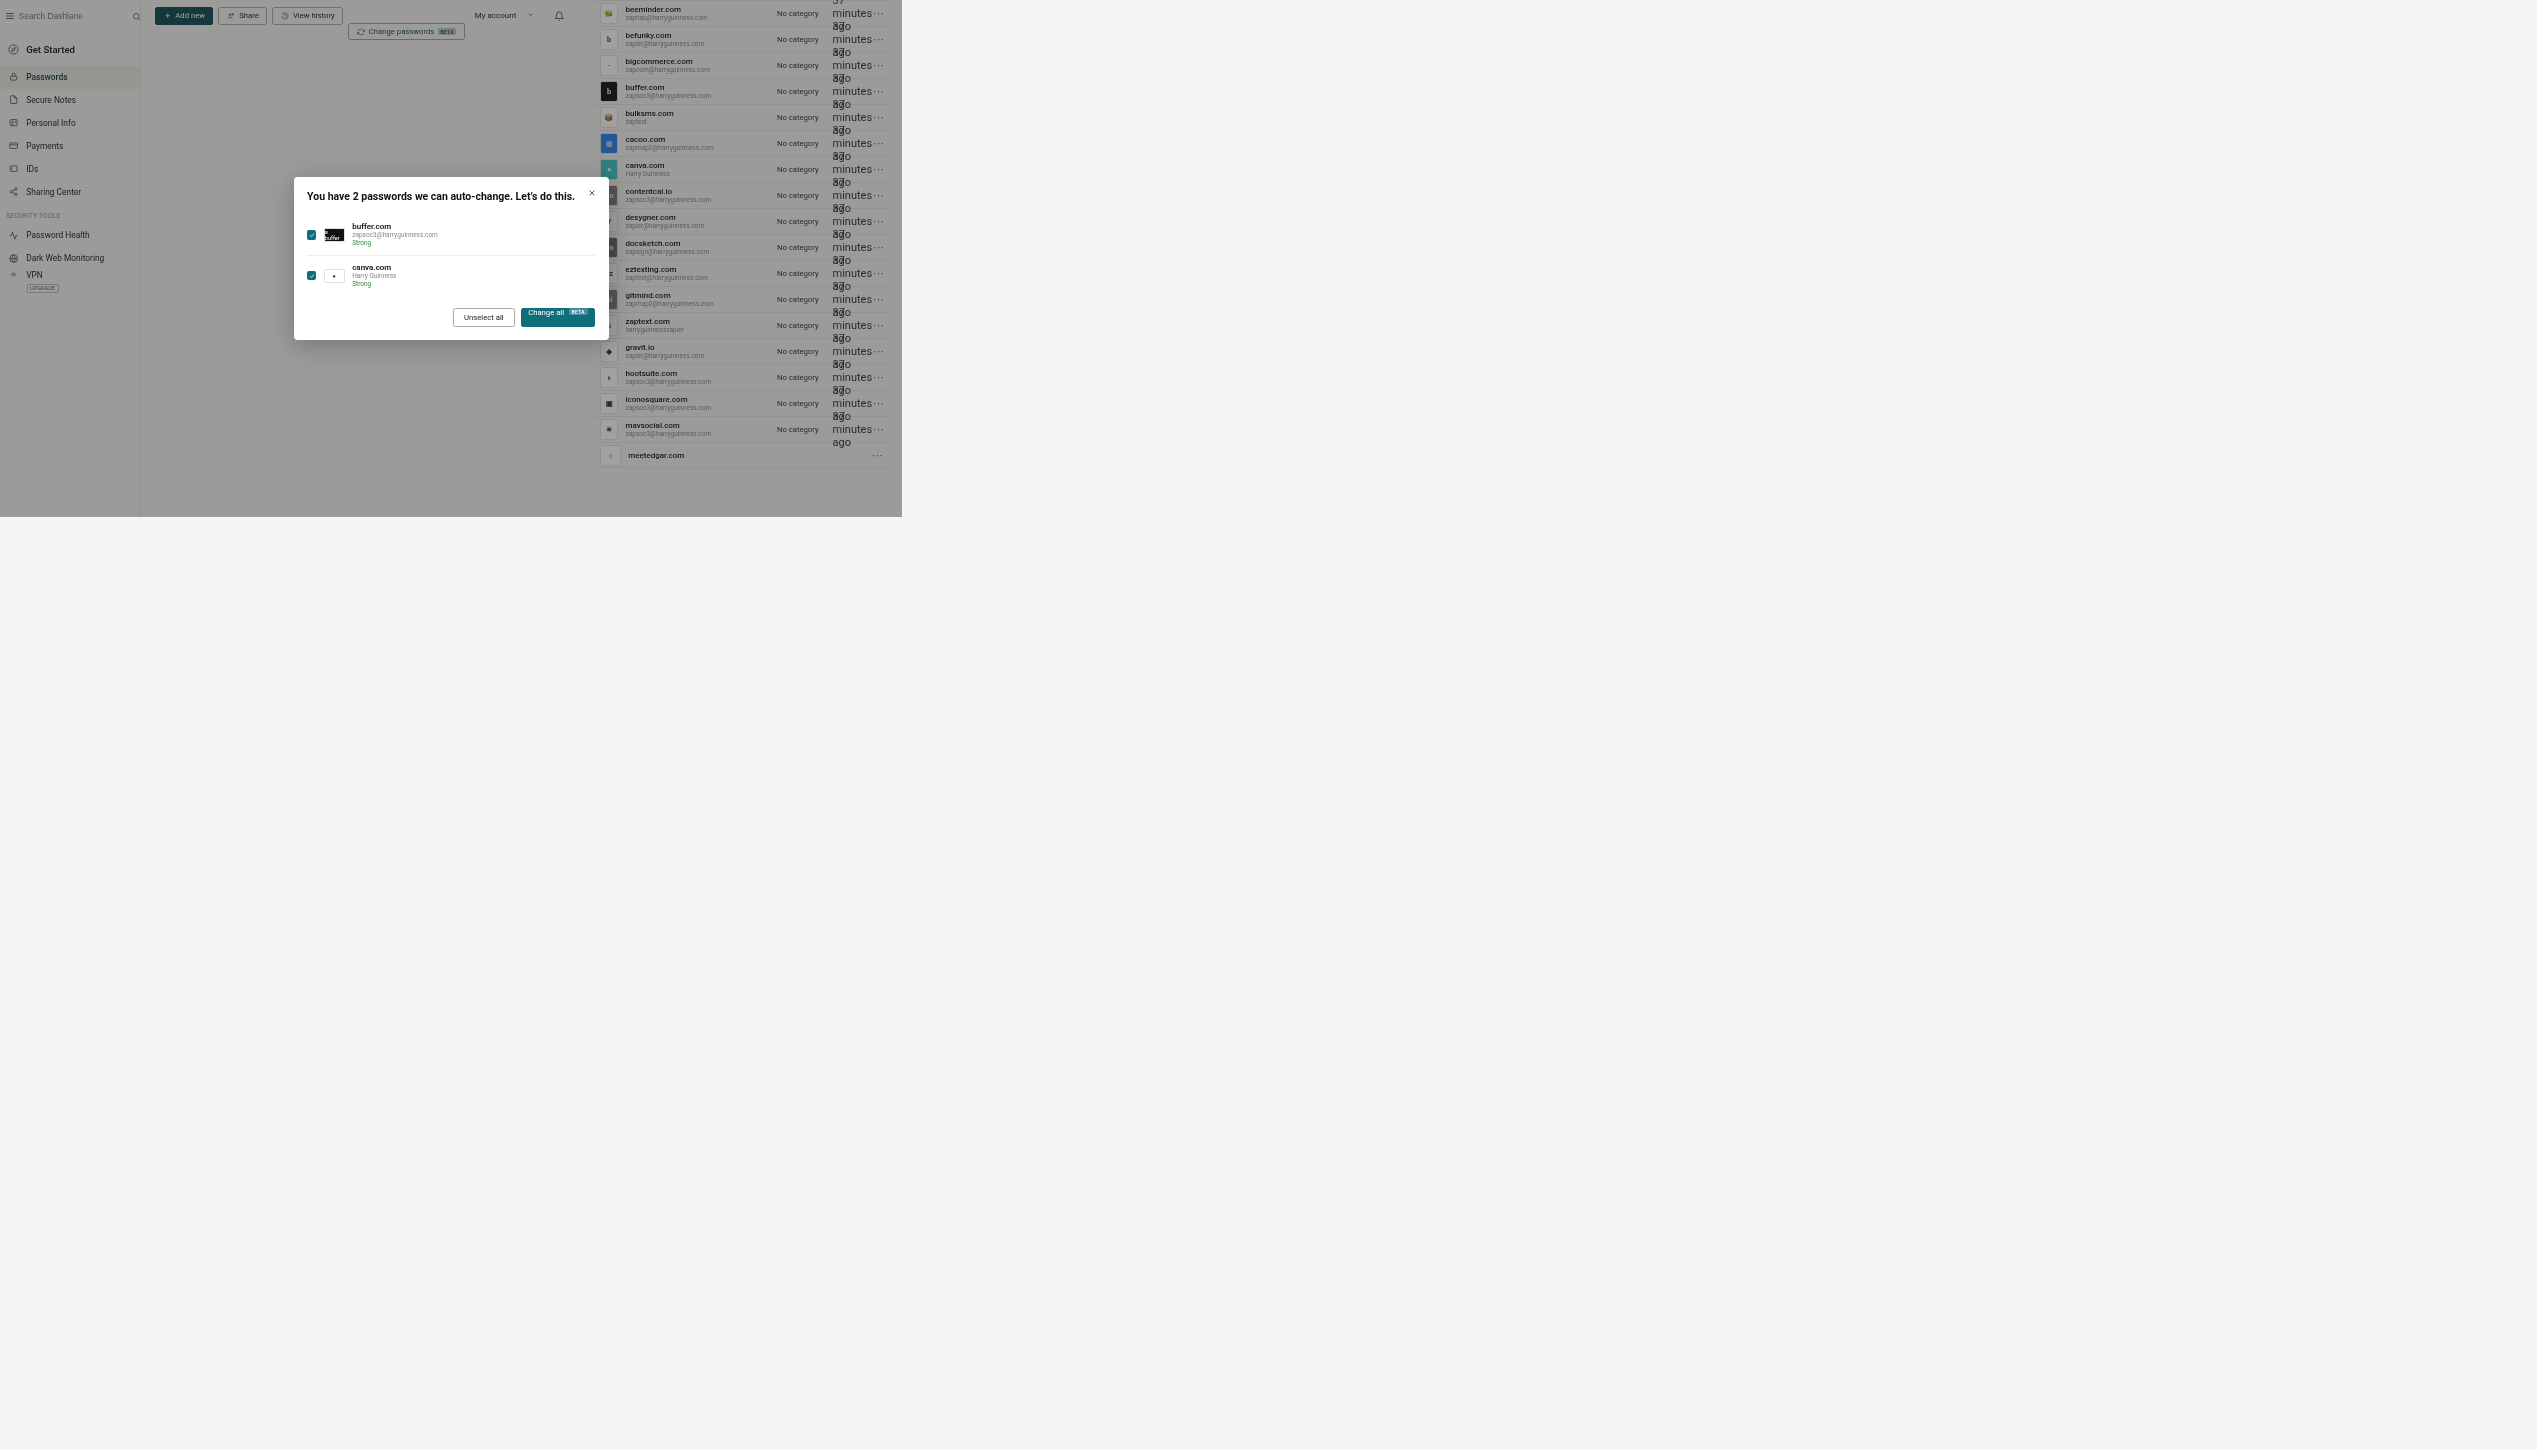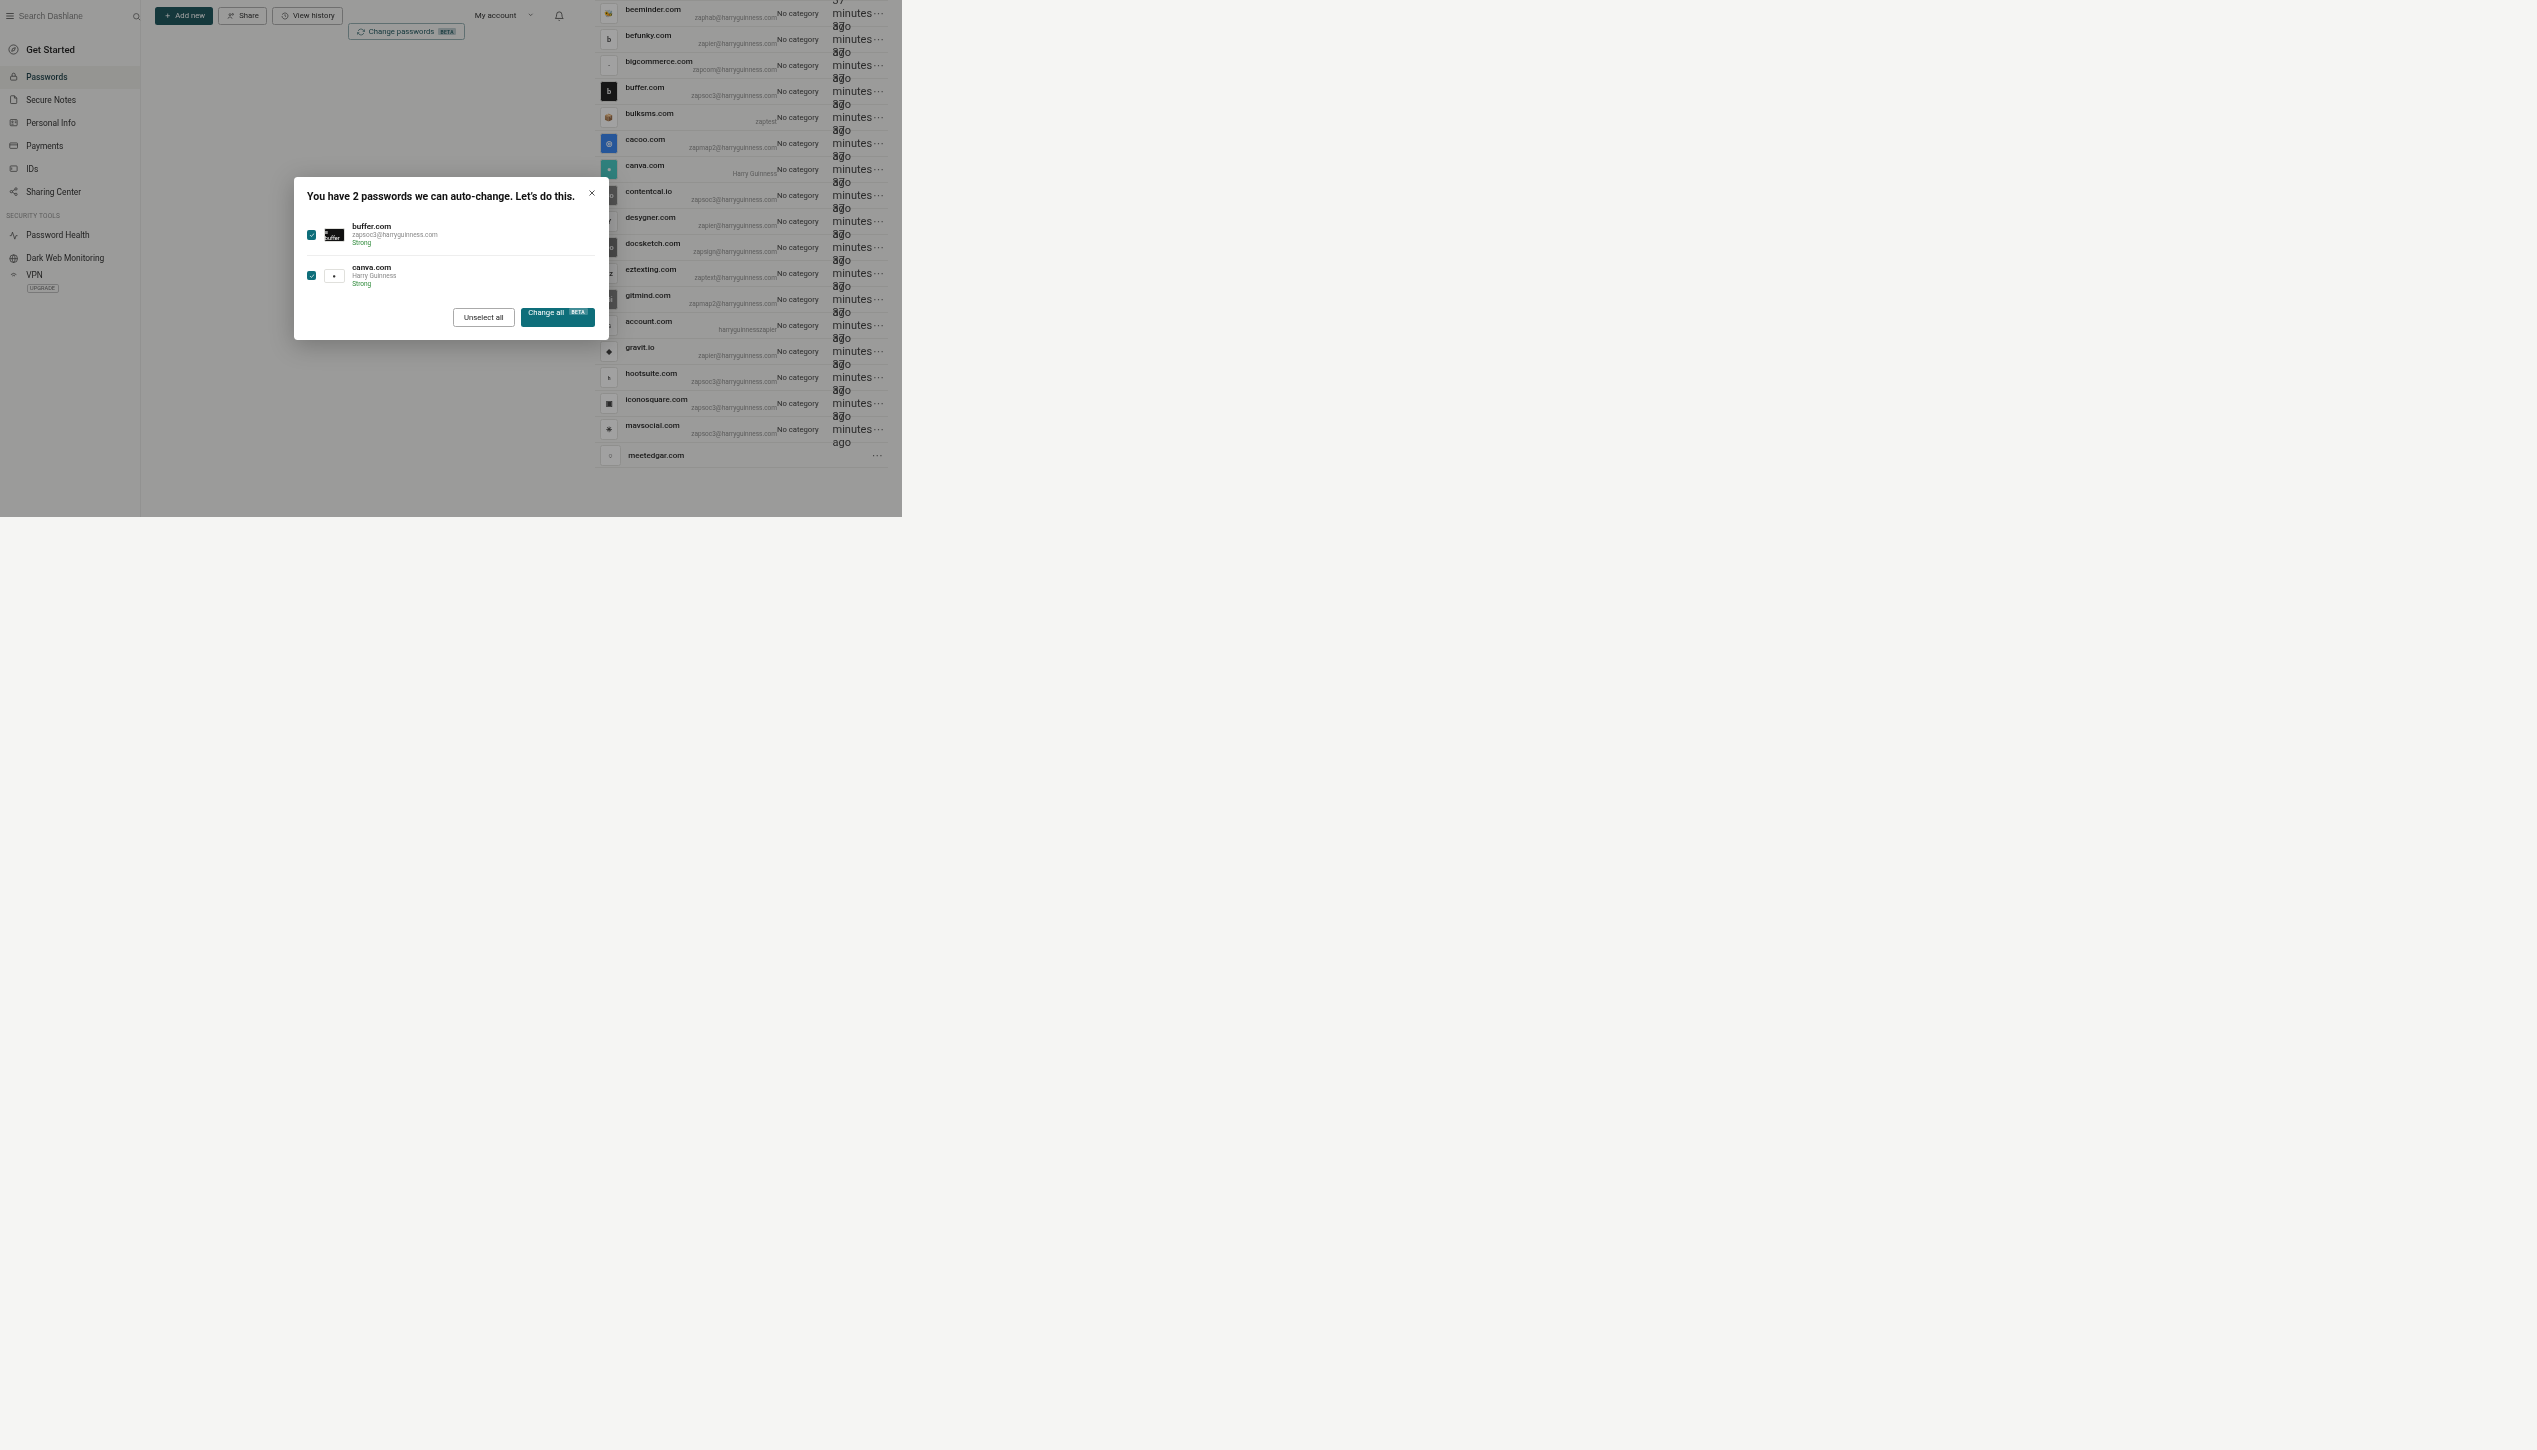--- a/index.html
+++ b/index.html
@@ -177,21 +177,21 @@
     border-radius: 2.5px;
     border: 0.6px solid #e0e0dc;
     display: flex; align-items: center; justify-content: center;
     font-size: 7.4px;
     font-weight: 600;
     margin-right: 7.4px;
     background: #fff;
   }
   .row-text { display: flex; flex-direction: column; width: 180px;}
   .row-name { font-size: 8px; color: #111; font-weight: 500;}
-  .row-sub { font-size: 6.5px; color: #888; text-align: right;}
+  .row-sub { font-size: 6.5px; color: #888;}
   .row-cat { width: 66px; font-size: 7.7px; color: #333;}
   .row-last { flex: 1; font-size: 11px; color: #333;}
   .row-more { width: 15px; color: #666; cursor:pointer; font-size:11px; text-align:center;}
 
   
   .overlay {
     position: absolute;
     inset: 0;
     background: rgba(30,30,30,0.42);
     display: flex;
@@ -586,21 +586,21 @@
       <span class="row-name">gitmind.com</span>
       <span class="row-sub">zapmap2@harryguinness.com</span>
     </div>
     <div class="row-cat">No category</div>
     <div class="row-last">37 minutes ago</div>
     <div class="row-more">⋯</div>
   </div>
         <div class="row">
     <div class="favicon fav-google">G</div>
     <div class="row-text">
-      <span class="row-name">account.com</span>
+      <span class="row-name">zaptext.com</span>
       <span class="row-sub">harryguinnesszapier</span>
     </div>
     <div class="row-cat">No category</div>
     <div class="row-last">37 minutes ago</div>
     <div class="row-more">⋯</div>
   </div>
         <div class="row">
     <div class="favicon fav-gravit">◆</div>
     <div class="row-text">
       <span class="row-name">gravit.io</span>

